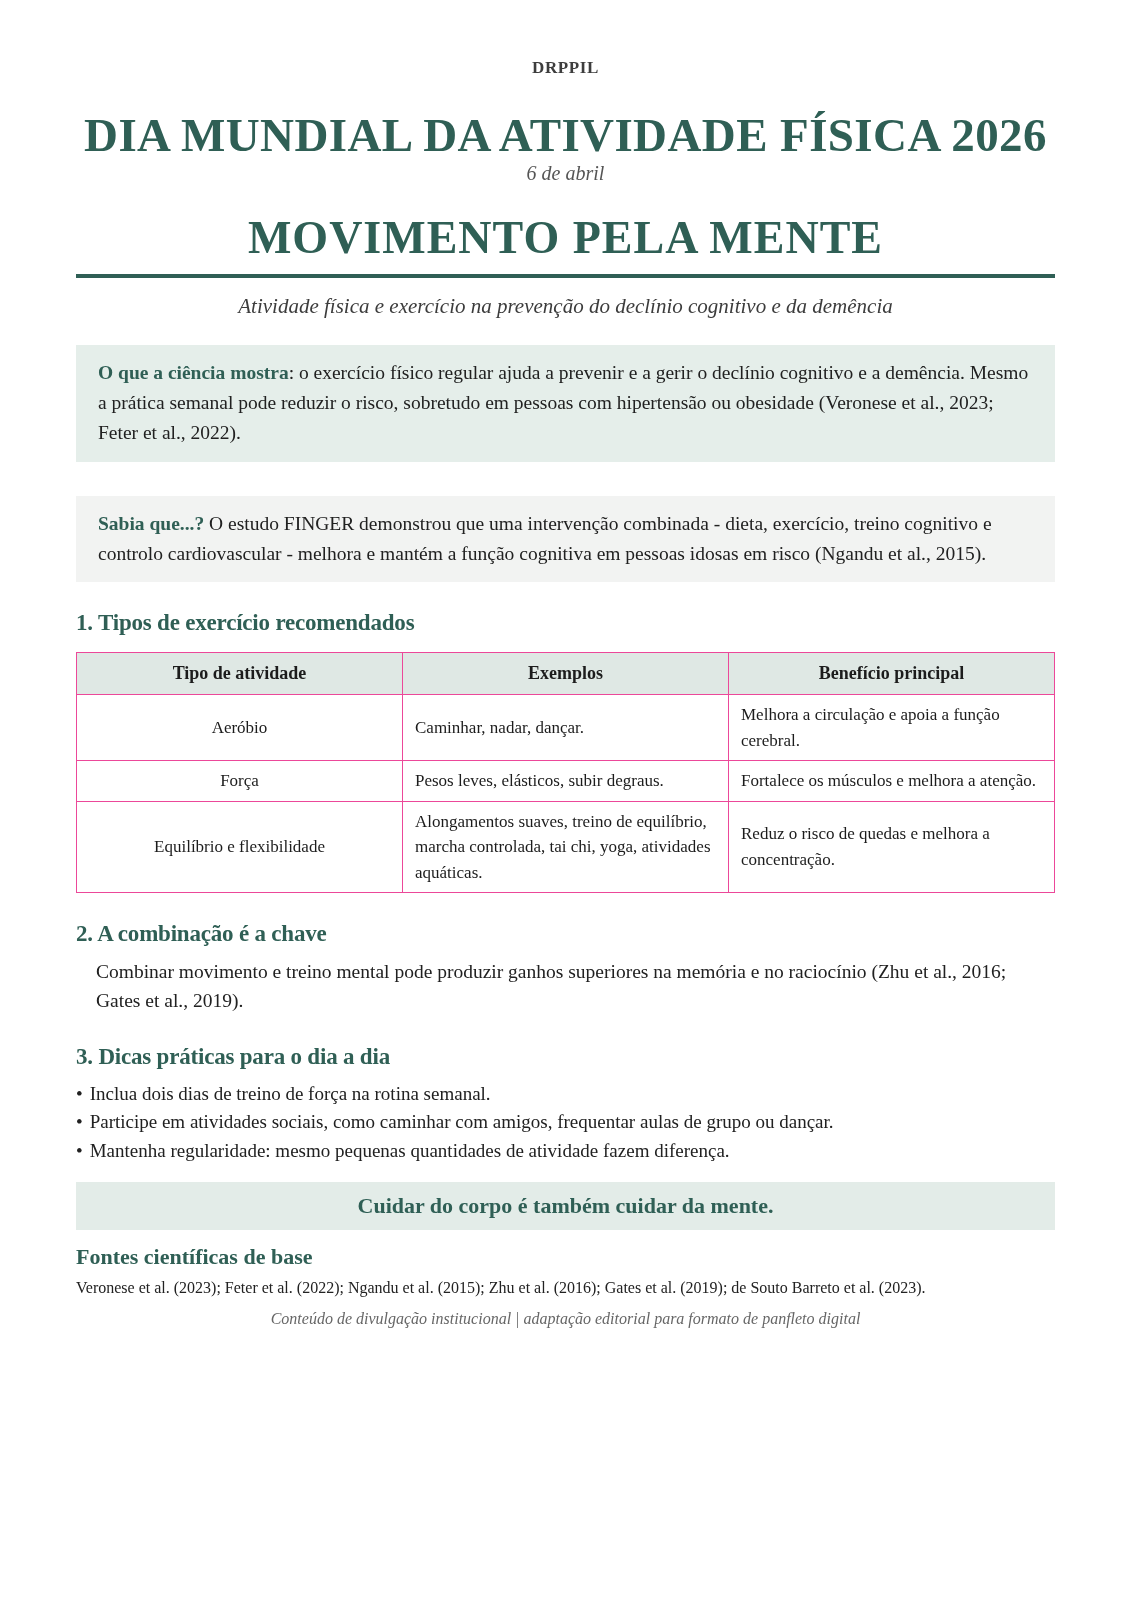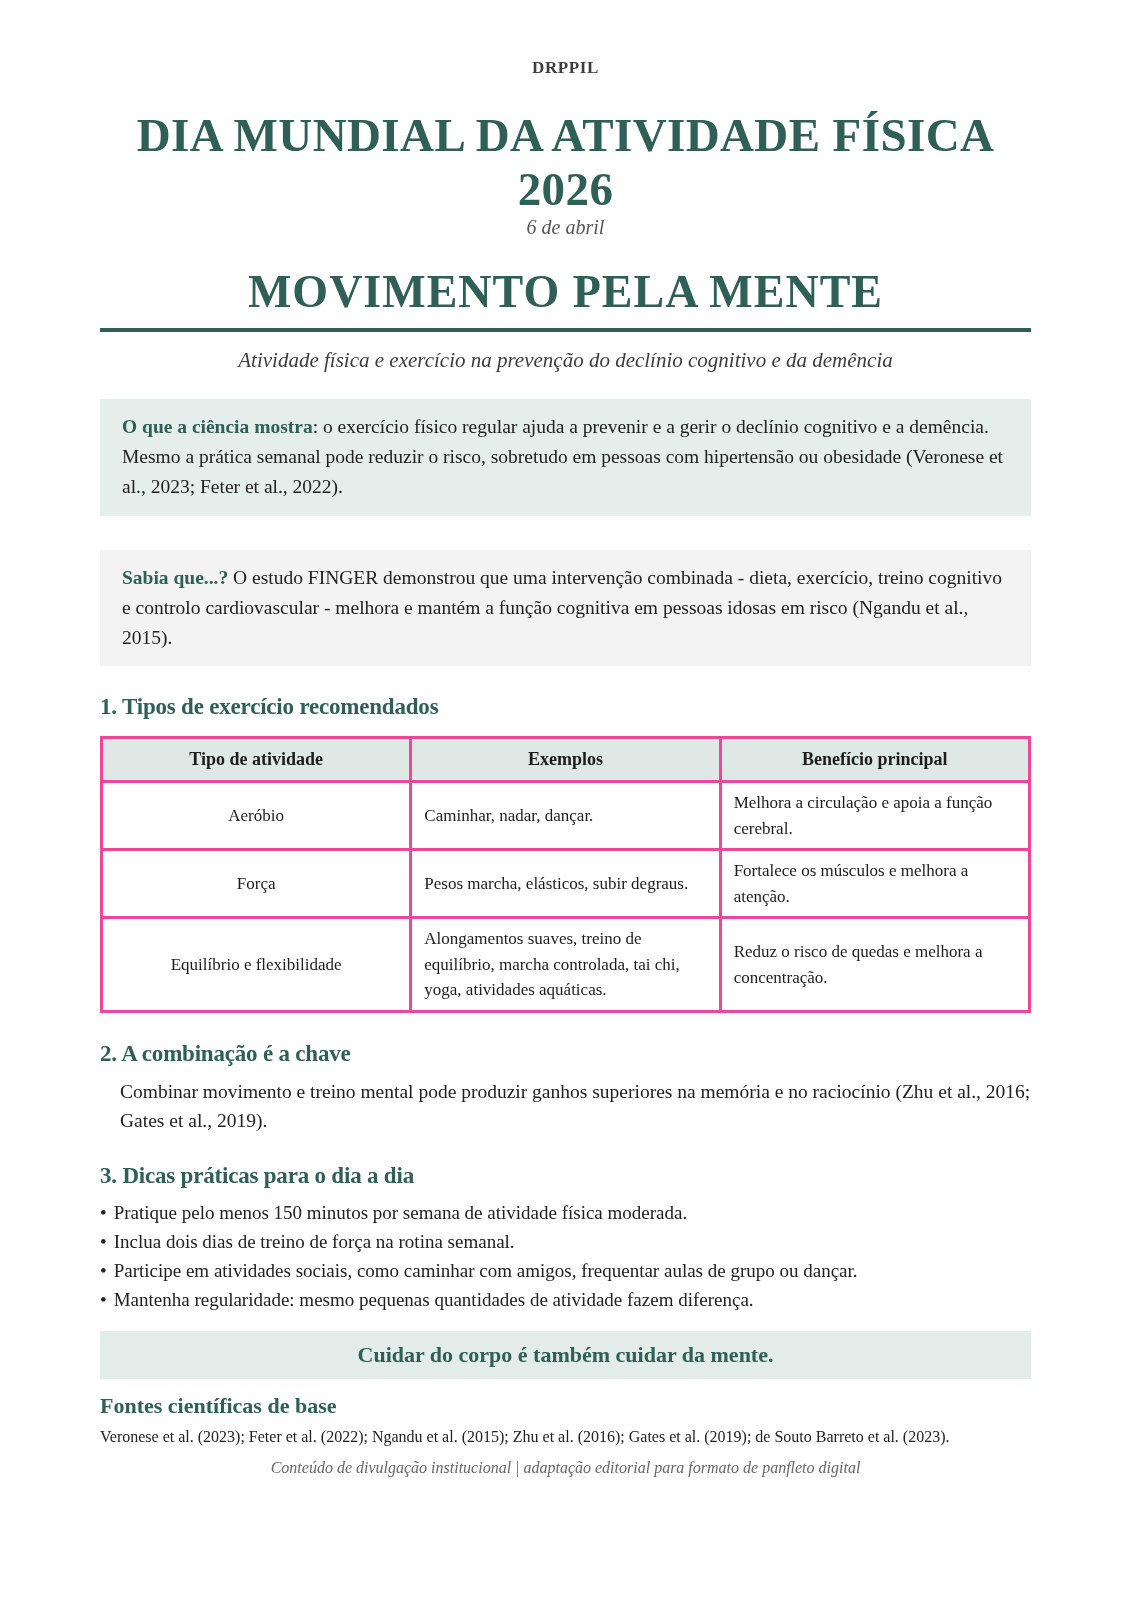--- a/index.html
+++ b/index.html
@@ -2,39 +2,39 @@
 <html lang="pt" style="--accent-green: #2F5F55; --box1-bg: #E5EEEA; --box2-bg: #F2F3F2; --table-header-bg: #DFE8E4; --banner-bg: #E3ECE8; --body-text: #212121;"><head>
 <meta charset="utf-8">
 <style>
   html,body{margin:0;padding:0;background:#ffffff;}
   body{display:flex;justify-content:center;}
   .page{
     width:1131px;height:1600px;box-sizing:border-box;overflow:hidden;
     background:#ffffff;color:var(--body-text,#212121);
     font-family:"Liberation Serif","DejaVu Serif",serif;
   }
-  .content{padding:0 100px;}
+  .content{padding:0 76px;}
   .org{margin-top:58px;text-align:center;font-weight:bold;font-size:17px;
        letter-spacing:.6px;color:#3d3d3d;}
   .event-title{margin-top:30px;text-align:center;font-weight:bold;font-size:47px;
        color:var(--accent-green,#2F5F55);letter-spacing:.4px;}
   .event-date{text-align:center;font-style:italic;font-size:20px;color:#555555;}
   .main-title{margin-top:26px;text-align:center;font-weight:bold;font-size:46px;
        color:var(--accent-green,#2F5F55);letter-spacing:1px;}
   .title-rule{margin:10px 0 0 0;height:4px;background:var(--accent-green,#2F5F55);border:0;}
   .subtitle{margin-top:16px;text-align:center;font-style:italic;font-size:21px;color:#3c3c3c;}
   .box{margin-top:26px;padding:13px 22px;font-size:19.5px;line-height:1.55;}
   .box .lead{font-weight:bold;color:var(--accent-green,#2F5F55);}
   .box-science{background:var(--box1-bg,#E5EEEA);}
   .box-didyouknow{margin-top:34px;background:var(--box2-bg,#F2F3F2);}
   .section-heading{margin:28px 0 0 0;font-weight:bold;font-size:23px;
        color:var(--accent-green,#2F5F55);letter-spacing:-0.2px;}
   table.exercise{margin-top:16px;width:100%;border-collapse:collapse;
        font-size:17px;line-height:1.5;table-layout:fixed;}
-  table.exercise th,table.exercise td{border:3px solid #ec4899;padding:7px 12px;vertical-align:middle;}
+  table.exercise th,table.exercise td{border:1px solid #ec4899;padding:7px 12px;vertical-align:middle;}
   table.exercise th{background:var(--table-header-bg,#DFE8E4);font-size:18px;
        font-weight:bold;text-align:center;color:#1c1c1c;}
   table.exercise td{color:#1c1c1c;text-align:left;}
   table.exercise td.center{text-align:center;}
   .paragraphs{margin-top:10px;font-size:19.5px;line-height:1.5;margin-left:20px;}
   .paragraphs p{margin:0;}
   .tips{margin:10px 0 0 0;padding:0;list-style:none;font-size:19px;line-height:1.52;}
   .tips li{margin:0;}
   .tips .glyph{margin-right:7px;}
   .quote-banner{margin-top:16px;background:var(--banner-bg,#E3ECE8);text-align:center;
@@ -77,41 +77,40 @@
         </tr>
       </thead>
       <tbody>
         <tr>
           <td class="center">Aeróbio</td>
           <td>Caminhar, nadar, dançar.</td>
           <td>Melhora a circulação e apoia a função cerebral.</td>
         </tr>
         <tr>
           <td class="center">Força</td>
-          <td>Pesos marcha, elásticos, subir degraus.</td>
+          <td>Pesos leves, elásticos, subir degraus.</td>
           <td>Fortalece os músculos e melhora a atenção.</td>
         </tr>
         <tr>
           <td class="center">Equilíbrio e flexibilidade</td>
           <td>Alongamentos suaves, treino de equilíbrio, marcha controlada, tai chi, yoga, atividades aquáticas.</td>
           <td>Reduz o risco de quedas e melhora a concentração.</td>
         </tr>
       </tbody>
     </table>
 
     <h2 class="section-heading">2. A combinação é a chave</h2>
 
     <div class="paragraphs">
       <p>Combinar movimento e treino mental pode produzir ganhos superiores na memória e no raciocínio (Zhu et al., 2016; Gates et al., 2019).</p>
     </div>
 
     <h2 class="section-heading">3. Dicas práticas para o dia a dia</h2>
 
     <ul class="tips">
-      <li><span class="glyph">•</span><span>Pratique pelo menos 150 minutos por semana de atividade física moderada.</span></li>
       <li><span class="glyph">•</span><span>Inclua dois dias de treino de força na rotina semanal.</span></li>
       <li><span class="glyph">•</span><span>Participe em atividades sociais, como caminhar com amigos, frequentar aulas de grupo ou dançar.</span></li>
       <li><span class="glyph">•</span><span>Mantenha regularidade: mesmo pequenas quantidades de atividade fazem diferença.</span></li>
     </ul>
 
     <div class="quote-banner">Cuidar do corpo é também cuidar da mente.</div>
 
     <h2 class="sources-heading">Fontes científicas de base</h2>
 
     <div class="sources-text">Veronese et al. (2023); Feter et al. (2022); Ngandu et al. (2015); Zhu et al. (2016); Gates et al. (2019); de Souto Barreto et al. (2023).</div>

